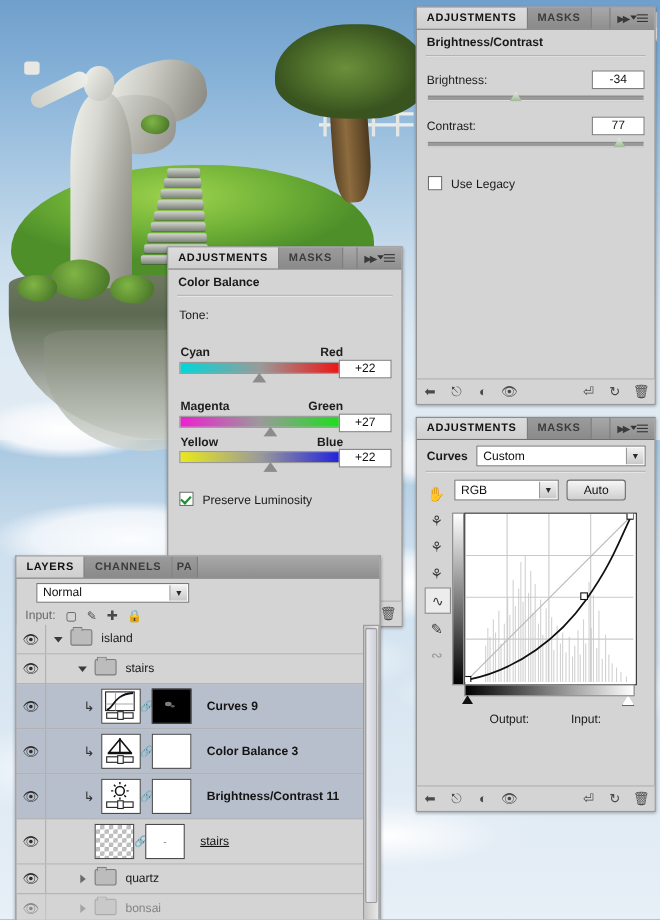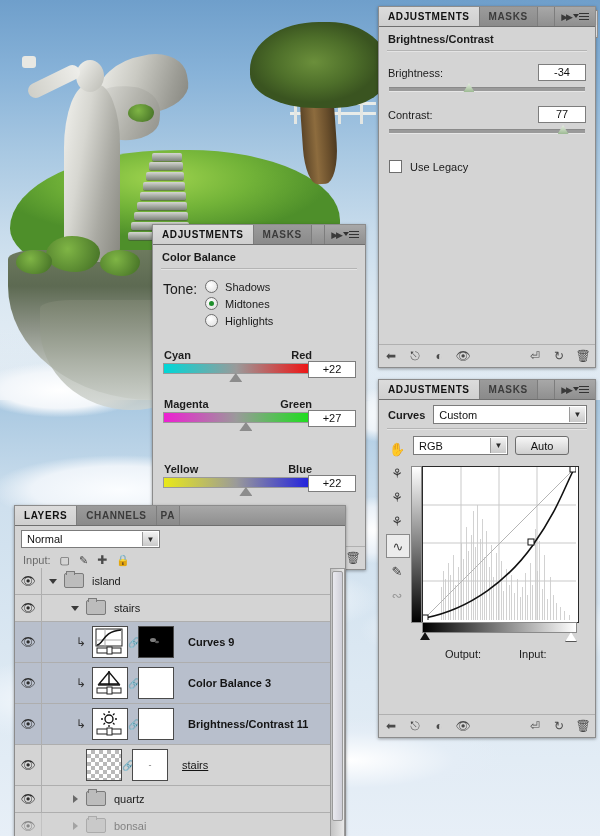--- a/index.html
+++ b/index.html
@@ -306,35 +306,21 @@
           <i></i>
           <i></i>
         </span>
     </div>
   </div>
 
   <div class="panel-title">Color Balance</div>
   <div class="hr"></div>
 
   <div style="display:flex;margin-top:10px;padding-left:10px;">
-    <div style="font-size:14px;padding-top:1px;width:42px;">Tone:</div>
-    <div>
-      <div style="margin-bottom:4px">
-        <span class="radio"></span>
-        <span style="font-size:11px">Shadows</span>
-      </div>
-      <div style="margin-bottom:4px">
-        <span class="radio on"></span>
-        <span style="font-size:11px">Midtones</span>
-      </div>
-      <div>
-        <span class="radio"></span>
-        <span style="font-size:11px">Highlights</span>
-      </div>
-    </div>
+    <div style="font-size:11px;padding-top:1px;width:42px;">Tone:</div>
   </div>
 
   <div style="margin-top:22px;position:relative;">
     <div class="cb-row-label" style="width:148px">
       <span>Cyan</span>
       <span>Red</span>
     </div>
     <div class="gradtrack" style="width:145px;background:linear-gradient(90deg,#00d7d7,#9a9a9a 50%,#ef1414);">
       <div class="gthumb" style="left:45%"></div>
     </div>
@@ -345,21 +331,21 @@
     <div class="cb-row-label" style="width:148px">
       <span>Magenta</span>
       <span>Green</span>
     </div>
     <div class="gradtrack" style="width:145px;background:linear-gradient(90deg,#ee1fd2,#9a9a9a 50%,#1ede1e);">
       <div class="gthumb" style="left:52%"></div>
     </div>
     <div class="numbox" style="position:absolute;right:9px;top:12px;">+27</div>
   </div>
 
-  <div style="margin-top:40px;position:relative;">
+  <div style="margin-top:7px;position:relative;">
     <div class="cb-row-label" style="width:148px">
       <span>Yellow</span>
       <span>Blue</span>
     </div>
     <div class="gradtrack" style="width:145px;background:linear-gradient(90deg,#e9e919,#9a9a9a 50%,#2222dd);">
       <div class="gthumb" style="left:52%"></div>
     </div>
     <div class="numbox" style="position:absolute;right:9px;top:12px;">+22</div>
   </div>
 
@@ -518,21 +504,21 @@
 
 <div class="panel" style="left:14px;top:505px;width:330px;height:331px;border-bottom:none;">
   <div class="tabbar">
     <div class="tab active">LAYERS</div>
     <div class="tab inactive">CHANNELS</div>
     <div class="tab inactive" style="padding:0 4px">PA</div>
     <div class="tabfill"></div>
   </div>
 
   <div style="padding:4px 6px 3px 6px;">
-    <div class="select" style="width:132px;height:16px;">
+    <div class="select" style="width:132px;height:16px;margin-left:12px;">
       <span>Normal</span>
       <span class="arrow">▼</span>
     </div>
   </div>
 
   <div style="display:flex;align-items:center;gap:9px;padding:2px 6px 4px 8px;border-bottom:1px solid #b0b0b0;">
     <span style="font-size:11px;color:#6a6a6a">Input:</span>
     <span style="font-size:11px;color:#4a4a4a">▢</span>
     <span style="font-size:11px;color:#4a4a4a">✎</span>
     <span style="font-size:12px;color:#4a4a4a">✚</span>

